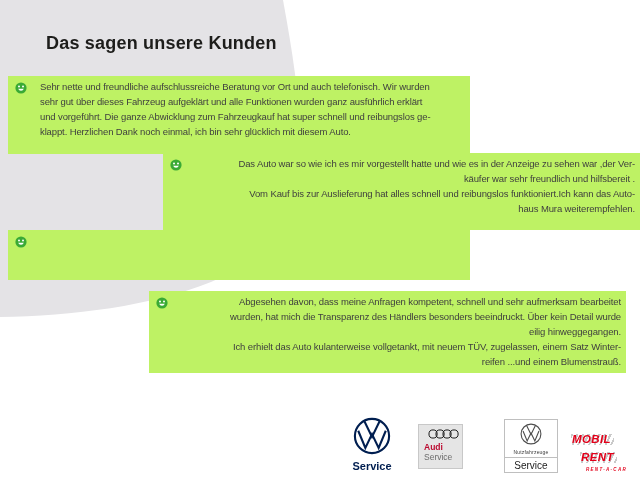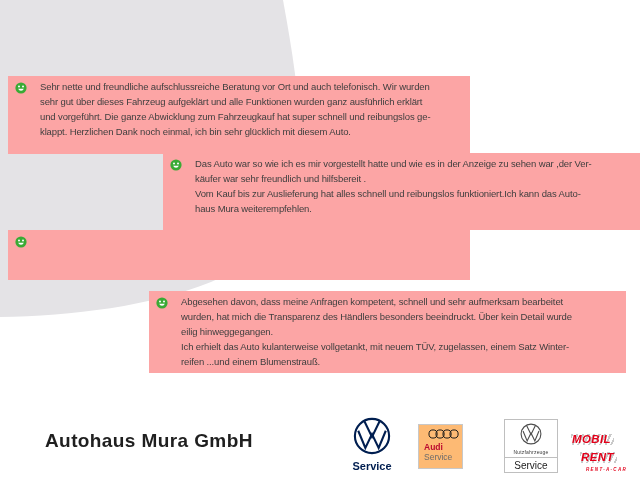--- a/index.html
+++ b/index.html
@@ -8,45 +8,45 @@
     background:#ffffff; overflow:hidden;
     font-family:"Liberation Sans", sans-serif;
   }
   .blob { position:absolute; left:0; top:0; pointer-events:none; }
 
   .heading {
     position:absolute; left:46px; top:33px;
     font-size:18px; font-weight:bold; color:#1d1d1b; letter-spacing:.2px;
   }
 
-  .tst { position:absolute; background:#fca5a5; }
+  .tst { position:absolute; background:#bef264; }
   .tst .icon { position:absolute; left:7px; top:6px; width:12px; height:12px; }
   .tst .txt {
     position:absolute; left:32px; top:3px;
     white-space:pre-line;
     font-size:9.5px; line-height:15px; letter-spacing:-0.12px; color:#3e3e3e;
   }
   .tst1 { left:8px;   top:76px;  width:462px; height:78px; }
   .tst2 { left:163px; top:153px; width:477px; height:77px; }
   .tst3 { left:8px;   top:230px; width:462px; height:50px; }
   .tst4 { left:149px; top:291px; width:477px; height:82px; }
   .tst1 .txt, .tst3 .txt { width:432px; }
-  .tst2 .txt, .tst4 .txt { width:440px; }
+  .tst2 .txt, .tst4 .txt { width:440px;text-align:right; }
 
   .company {
     position:absolute; left:45px; top:430px;
     font-size:19px; font-weight:bold; color:#1f1f1f; letter-spacing:.4px;
   }
 
   .logo-vw { position:absolute; left:349px; top:417px; width:46px; text-align:center; cursor:pointer; }
   .logo-vw .lbl { display:block; margin-top:1px; color:#001e50; font-size:11px; font-weight:bold; }
 
   .logo-audi {
     position:absolute; left:418px; top:424px; width:45px; height:45px;
-    border:1px solid #c8c8c8; box-sizing:border-box; background:#fdba74;
+    border:1px solid #c8c8c8; box-sizing:border-box; background:#e5e5e5;
     padding:3px 0 0 5px; cursor:pointer;
   }
   .logo-audi .rings { display:block; margin:1px auto 3px auto; }
   .logo-audi .brand { color:#bb0a30; font-weight:bold; font-size:8.5px; line-height:10px; }
   .logo-audi .lbl   { color:#6b6b6b; font-size:8.5px; line-height:10px; }
 
   .logo-nfz {
     position:absolute; left:504px; top:419px; width:54px; height:54px;
     border:1px solid #bfbfbf; box-sizing:border-box; background:#fff;
     text-align:center; cursor:pointer;
@@ -71,20 +71,21 @@
 </style>
 </head>
 <body>
 
 <div class="stage">
 
   <svg class="blob" width="640" height="480" viewBox="0 0 640 480" aria-hidden="true">
     <path d="M0,0 H283 C294,60 302,112 299,158 C294,224 258,262 211,282 C152,306 72,316 0,317 Z" fill="#e4e3e6"></path>
   </svg>
 
+  <div class="heading">Das sagen unsere Kunden</div>
 
   <div class="tst tst1">
     <svg class="icon" viewBox="0 0 12 12">
       <circle cx="6" cy="6" r="5.6" fill="#3aaa35"></circle>
       <circle cx="4" cy="4.4" r="1" fill="#fff"></circle>
         <circle cx="8" cy="4.4" r="1" fill="#fff"></circle>
       <path d="M3.2,6.8 a2.9,2.7 0 0 0 5.6,0 z" fill="#fff"></path>
     </svg>
     <div class="txt">Sehr nette und freundliche aufschlussreiche Beratung vor Ort und auch telefonisch. Wir wurden
 sehr gut über dieses Fahrzeug aufgeklärt und alle Funktionen wurden ganz ausführlich erklärt
@@ -121,21 +122,20 @@
         <circle cx="8" cy="4.4" r="1" fill="#fff"></circle>
       <path d="M3.2,6.8 a2.9,2.7 0 0 0 5.6,0 z" fill="#fff"></path>
     </svg>
     <div class="txt">Abgesehen davon, dass meine Anfragen kompetent, schnell und sehr aufmerksam bearbeitet
 wurden, hat mich die Transparenz des Händlers besonders beeindruckt. Über kein Detail wurde
 eilig hinweggegangen.
 Ich erhielt das Auto kulanterweise vollgetankt, mit neuem TÜV, zugelassen, einem Satz Winter-
 reifen ...und einem Blumenstrauß.</div>
   </div>
 
-  <div class="company">Autohaus Mura GmbH</div>
 
   <div class="logo-vw">
     <svg width="38" height="38" viewBox="-20 -20 40 40">
       <circle r="18" fill="none" stroke="#001e50" stroke-width="2.2"></circle>
       <path d="M-8,-15.5 L0,1 L8,-15.5" fill="none" stroke="#001e50" stroke-width="2.2"></path>
       <path d="M-14.5,-5.5 L-7,12.5 L0,-2 L7,12.5 L14.5,-5.5" fill="none" stroke="#001e50" stroke-width="2.2"></path>
     </svg>
     <span class="lbl">Service</span>
   </div>
 

